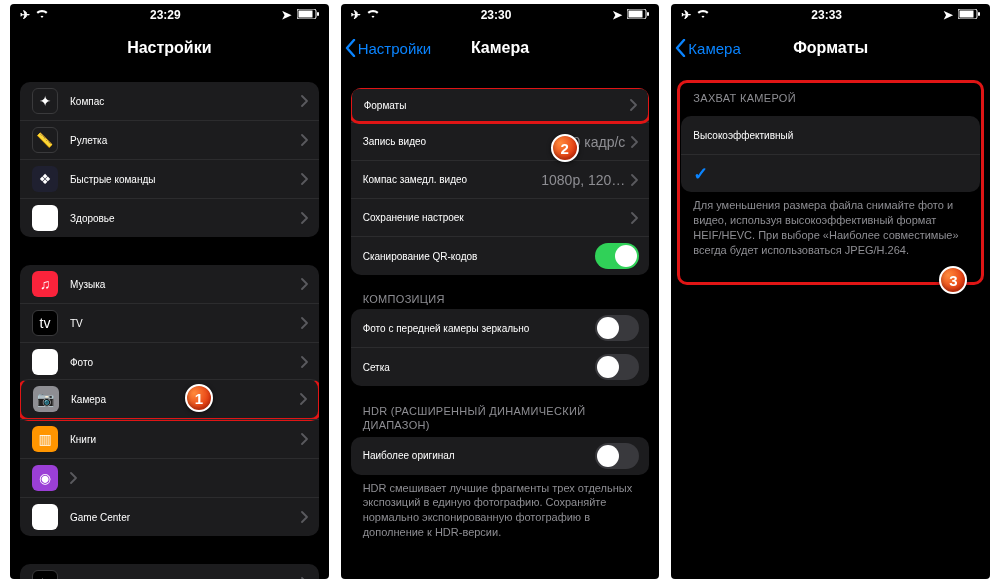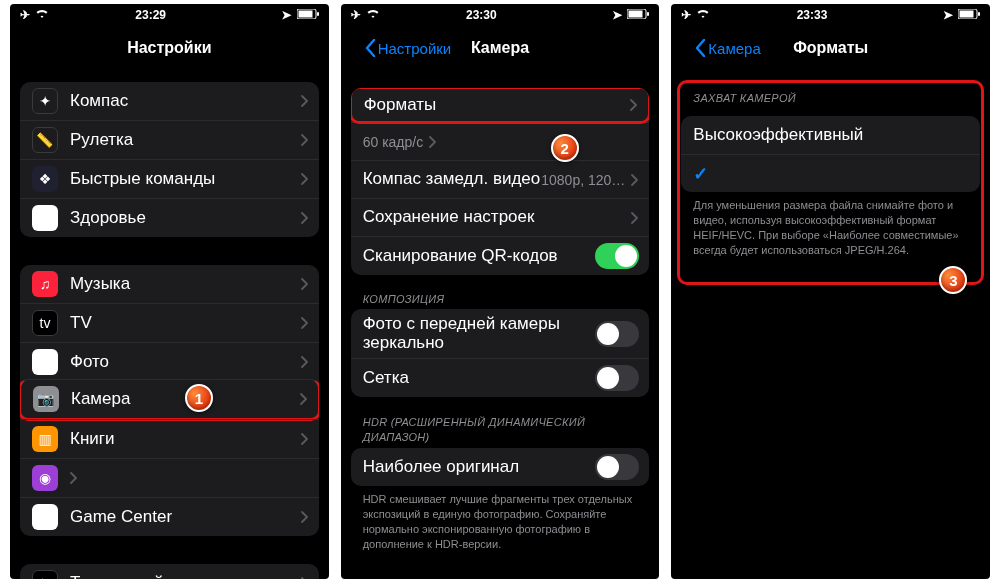--- a/index.html
+++ b/index.html
@@ -29,27 +29,27 @@
   .statusbar {
     height: 22px;
     display: flex;
     align-items: center;
     justify-content: space-between;
     padding: 0 10px;
     font-size: 12px;
     font-weight: 600;
   }
   .sb-left, .sb-right { display: flex; align-items: center; gap: 5px; }
-  .sb-slot { width: 60px; }
+  .sb-slot { width: 60px; text-align:center;}
   .navbar {
     height: 44px;
     display: flex;
     align-items: center;
     position: relative;
-    padding: 0 24px;
+    padding: 0 4px;
   }
   .nav-title {
     position: absolute;
     left: 0; right: 0;
     text-align: center;
     font-weight: 600;
     font-size: 16px;
     pointer-events: none;
   }
   .nav-back {
@@ -82,42 +82,41 @@
   .app-ico {
     width: 26px; height: 26px;
     border-radius: 6px;
     margin-right: 12px;
     display: flex;
     align-items: center;
     justify-content: center;
     font-size: 14px;
     flex-shrink: 0;
   }
-  .cell-label { flex: 1; font-size: 17px; line-height: 1.1;}
+  .cell-label { flex: 1; font-size: 10px; line-height: 1.1;}
   .cell-detail { color: #8e8e93; font-size: 14px; margin-right: 6px; }
   .chev { color: #5a5a5e; }
   .chev svg { display:block; }
   .toggle {
     width: 44px; height: 26px; border-radius: 13px;
     background: #39393d; position: relative; flex-shrink:0;
   }
   .toggle.on { background: #30d158; }
   .knob {
     position:absolute; top:2px; width:22px; height:22px;
     border-radius:50%; background:#fff;
   }
   .toggle .knob { left: 2px; }
   .toggle.on .knob { left: 20px; }
   .header-label {
     color: #8e8e93;
     font-size: 11px;
     letter-spacing: 0.3px;
     margin: 18px 22px 4px 22px;
     text-transform: uppercase;
-    font-style: italic;
   }
   .footer-label {
     color: #8e8e93;
     font-size: 11px;
     line-height: 1.35;
     margin: 6px 22px 0 22px;
   }
   .check { color: #0a84ff; font-size: 18px; font-weight: 700;}
   .highlight-red {
     border: 3px solid #e01515;
@@ -334,20 +333,21 @@
     <div class="group" id="s2g1" style="margin-top:18px; position:relative">
         <div class="cell highlight-red" style="margin: -2px; z-index: 5; border-radius: 10px;">
           <div class="cell-label">Форматы</div>
           <span class="chev">
             <svg class="chev-svg" viewBox="0 0 8 12">
               <path d="M1 1l5 5-5 5" stroke="#5a5a5e" stroke-width="1.8" fill="none" stroke-linecap="round" stroke-linejoin="round"></path>
             </svg>
           </span>
         </div>
         <div class="cell">
+          <div class="cell-label">Запись видео</div>
           <span class="cell-detail">60 кадр/с</span>
           <span class="chev">
             <svg class="chev-svg" viewBox="0 0 8 12">
               <path d="M1 1l5 5-5 5" stroke="#5a5a5e" stroke-width="1.8" fill="none" stroke-linecap="round" stroke-linejoin="round"></path>
             </svg>
           </span>
         </div>
         <div class="cell">
           <div class="cell-label">Компас замедл. видео</div>
           <span class="cell-detail">1080p, 120…</span>

